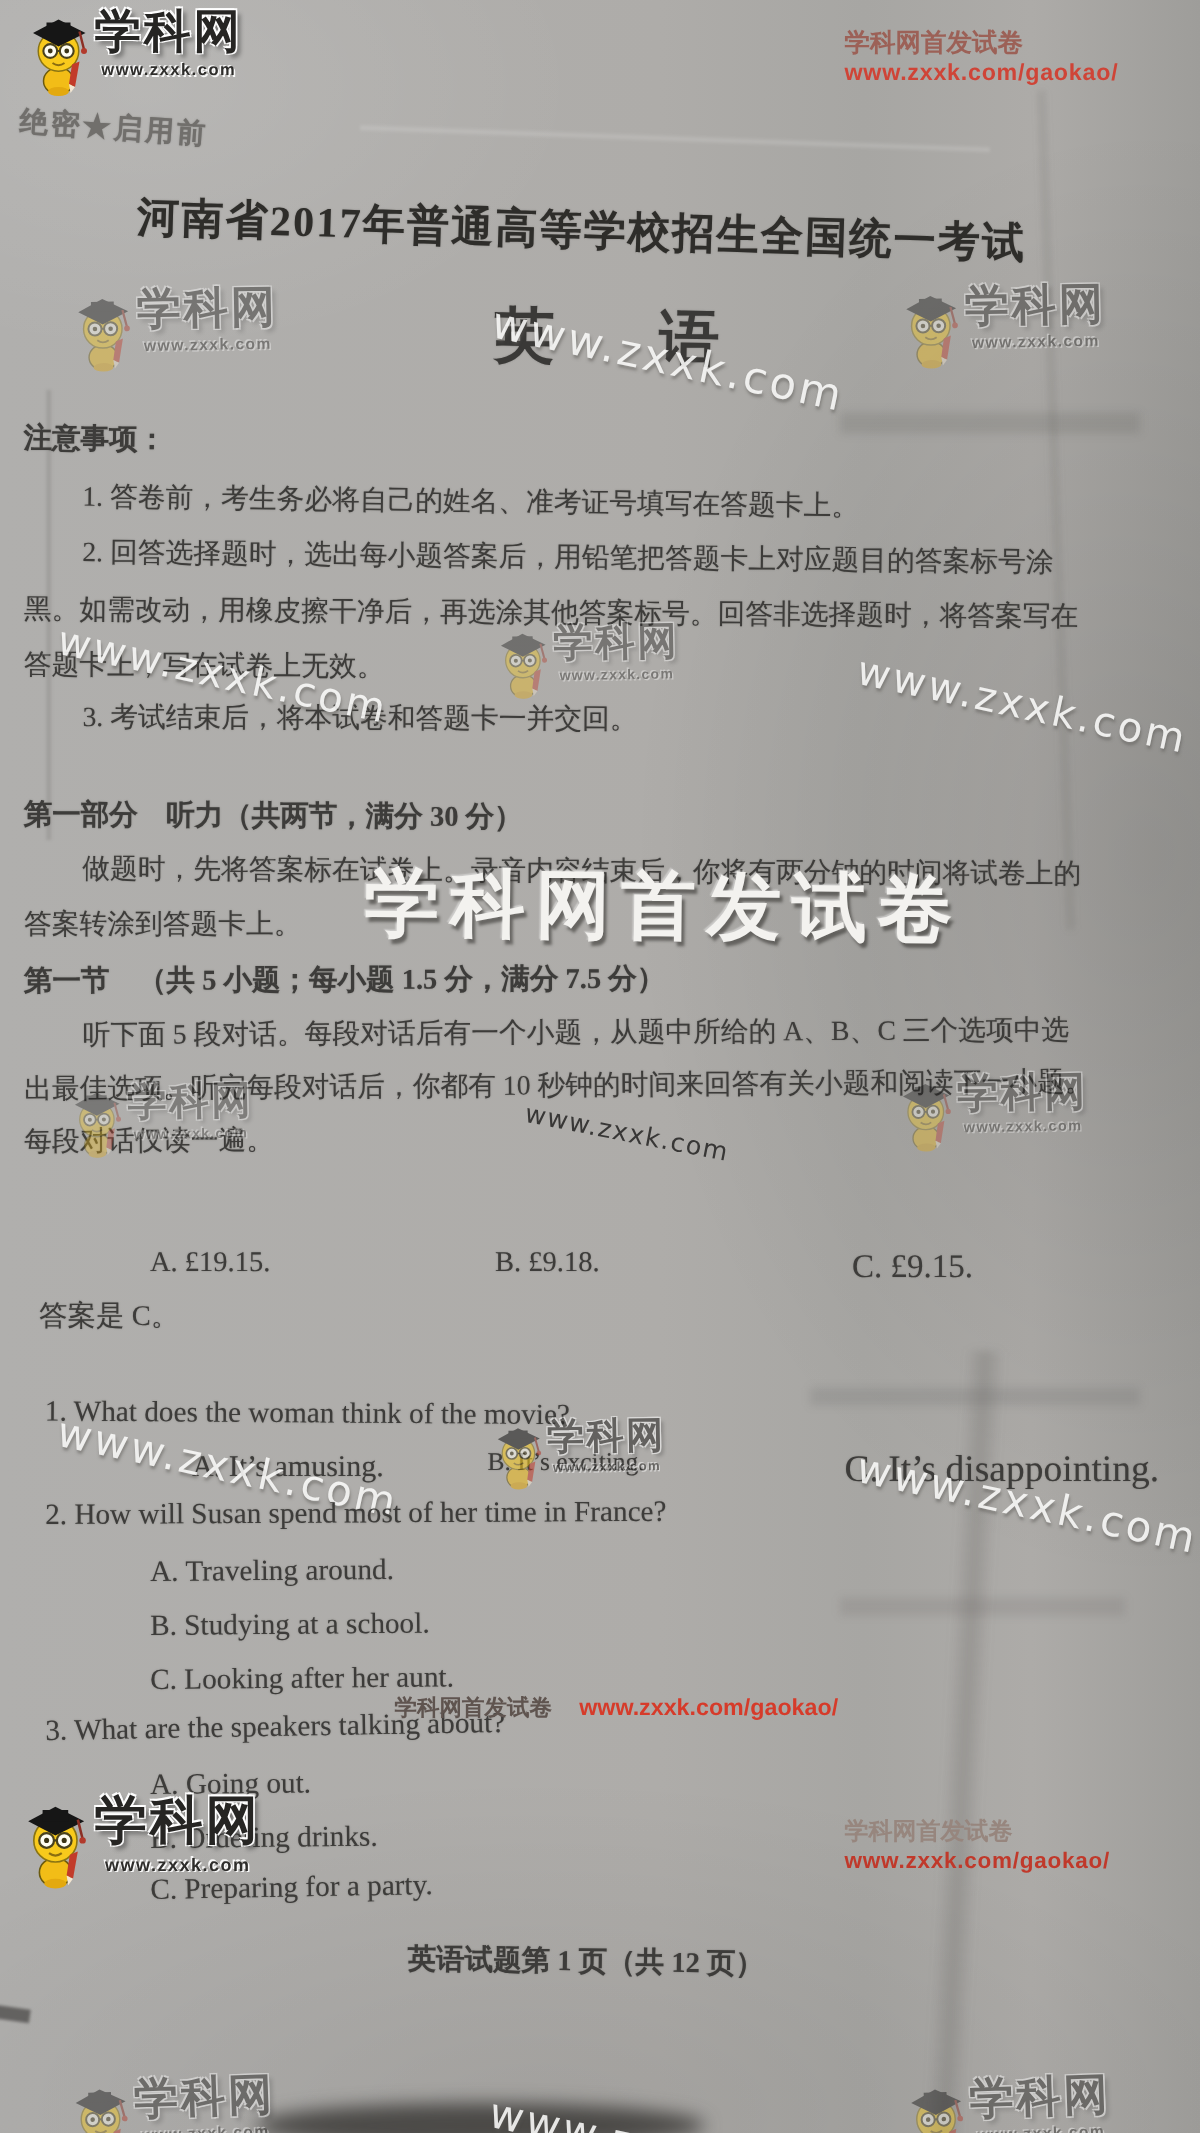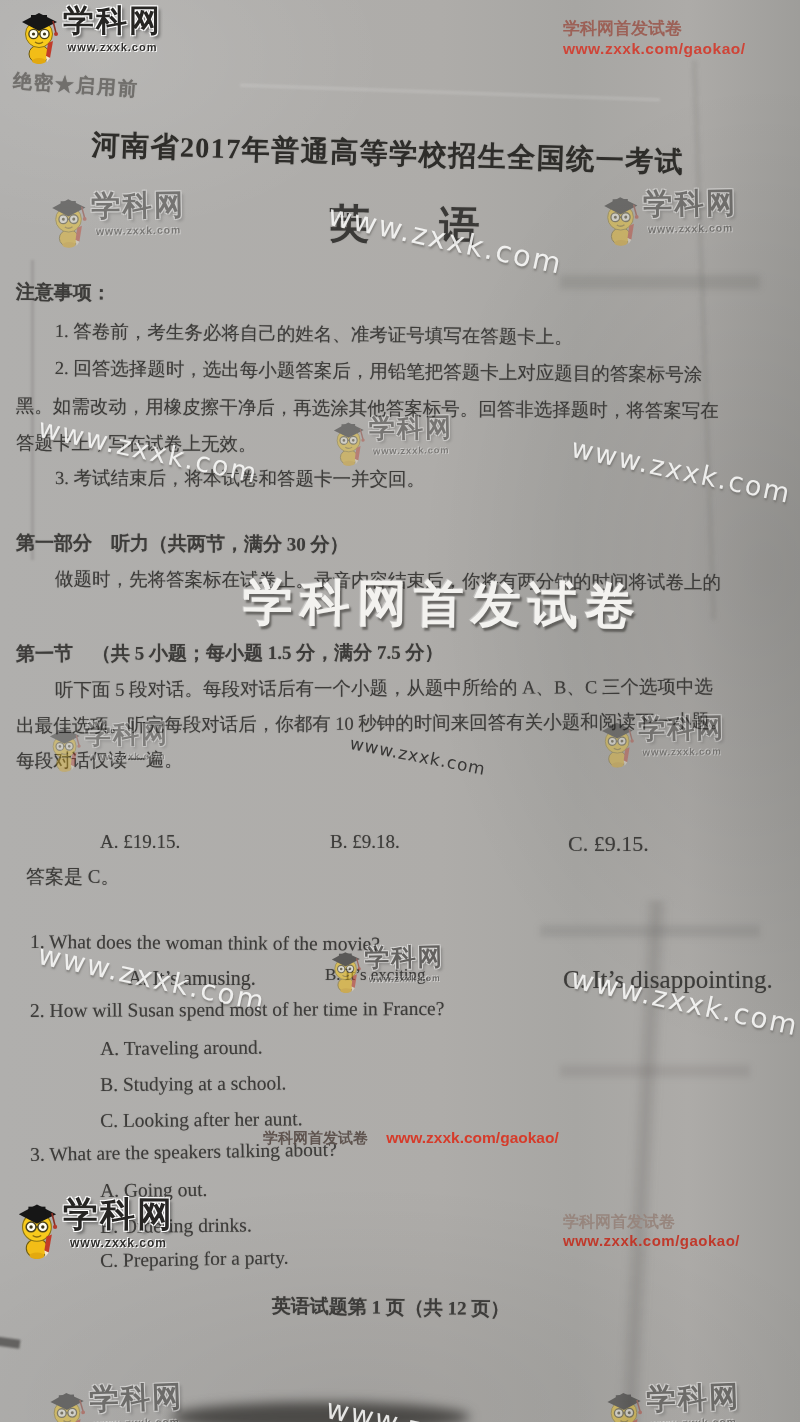--- a/index.html
+++ b/index.html
@@ -148,20 +148,21 @@
       </svg>
     <div class="zl-right">
       <div class="zl-name">学科网</div>
       <div class="zl-url">www.zxxk.com</div>
     </div>
   </div>
   <div class="wm-url" style="left:575px;top:432px;font-size:27px;">www.zxxk.com</div>
 
   <div class="abs b soft" style="left:16px;top:530px;font-size:19px;transform:rotate(.3deg);transform-origin:left top;">第一部分　听力（共两节，满分 30 分）</div>
   <div class="abs cn soft" style="left:55px;top:566px;font-size:18.5px;transform:rotate(.3deg);transform-origin:left top;">做题时，先将答案标在试卷上。录音内容结束后，你将有两分钟的时间将试卷上的</div>
+  <div class="abs cn soft" style="left:16px;top:603px;font-size:18.5px;">答案转涂到答题卡上。</div>
 
   <div class="banner" style="left:243px;top:571px;">学科网首发试卷</div>
 
   <div class="abs b soft" style="left:16px;top:641px;font-size:19px;transform:rotate(-.2deg);transform-origin:left top;">第一节　（共 5 小题；每小题 1.5 分，满分 7.5 分）</div>
   <div class="abs cn soft" style="left:55px;top:677px;font-size:18.5px;transform:rotate(-.3deg);transform-origin:left top;">听下面 5 段对话。每段对话后有一个小题，从题中所给的 A、B、C 三个选项中选</div>
   <div class="abs cn soft" style="left:16px;top:713px;font-size:18.5px;transform:rotate(-.4deg);transform-origin:left top;">出最佳选项。听完每段对话后，你都有 10 秒钟的时间来回答有关小题和阅读下一小题。</div>
   <div class="abs cn soft" style="left:16px;top:748px;font-size:18.5px;transform:rotate(-.4deg);transform-origin:left top;">每段对话仅读一遍。</div>
 
   <div class="zlogo" style="left:48px;top:722px;opacity:.35;transform:scale(.85) rotate(-1deg);">
     <svg class="mascot">

